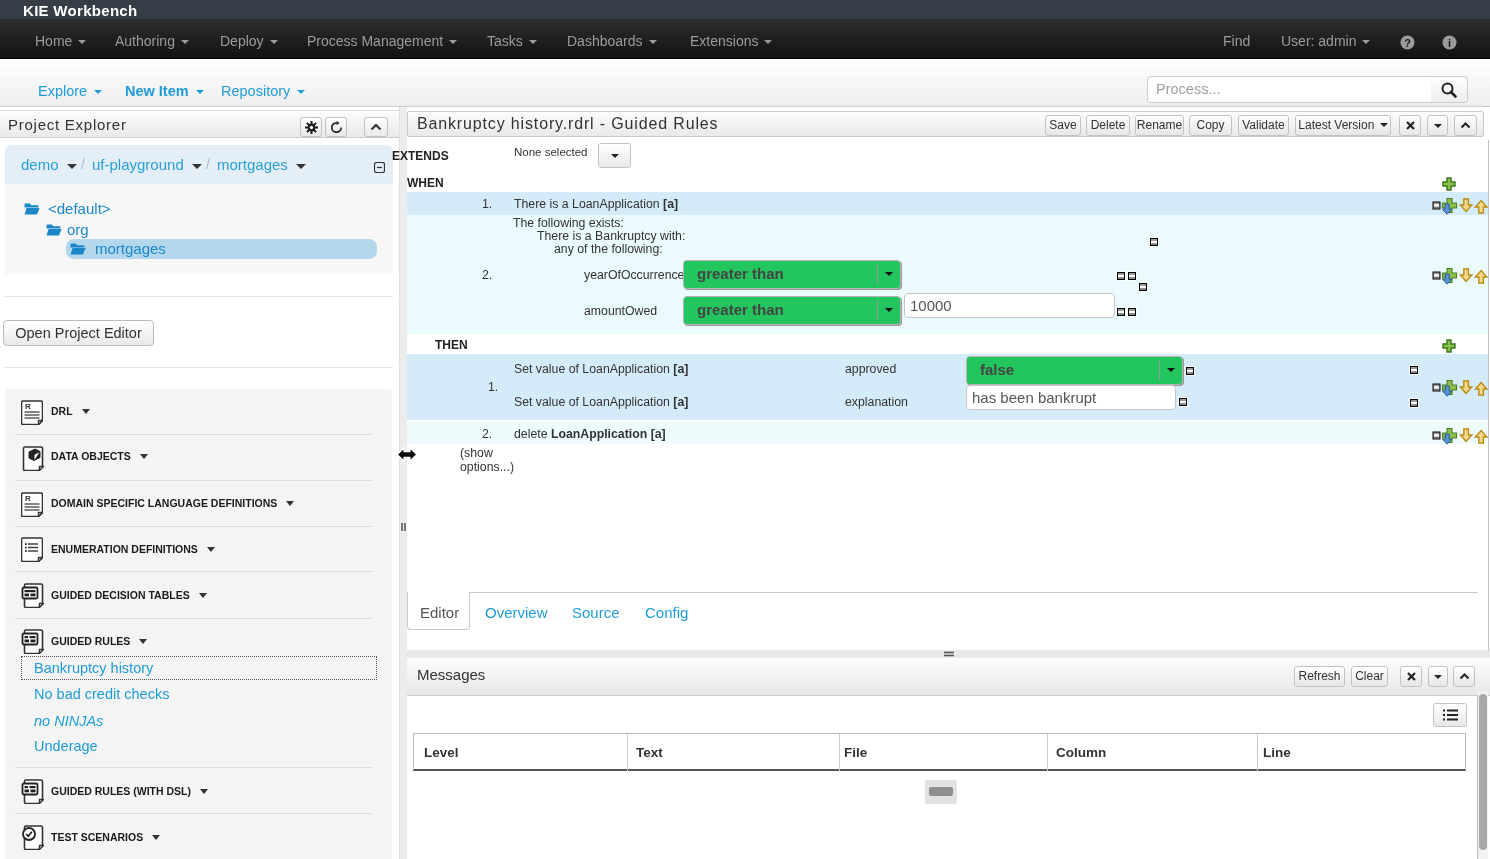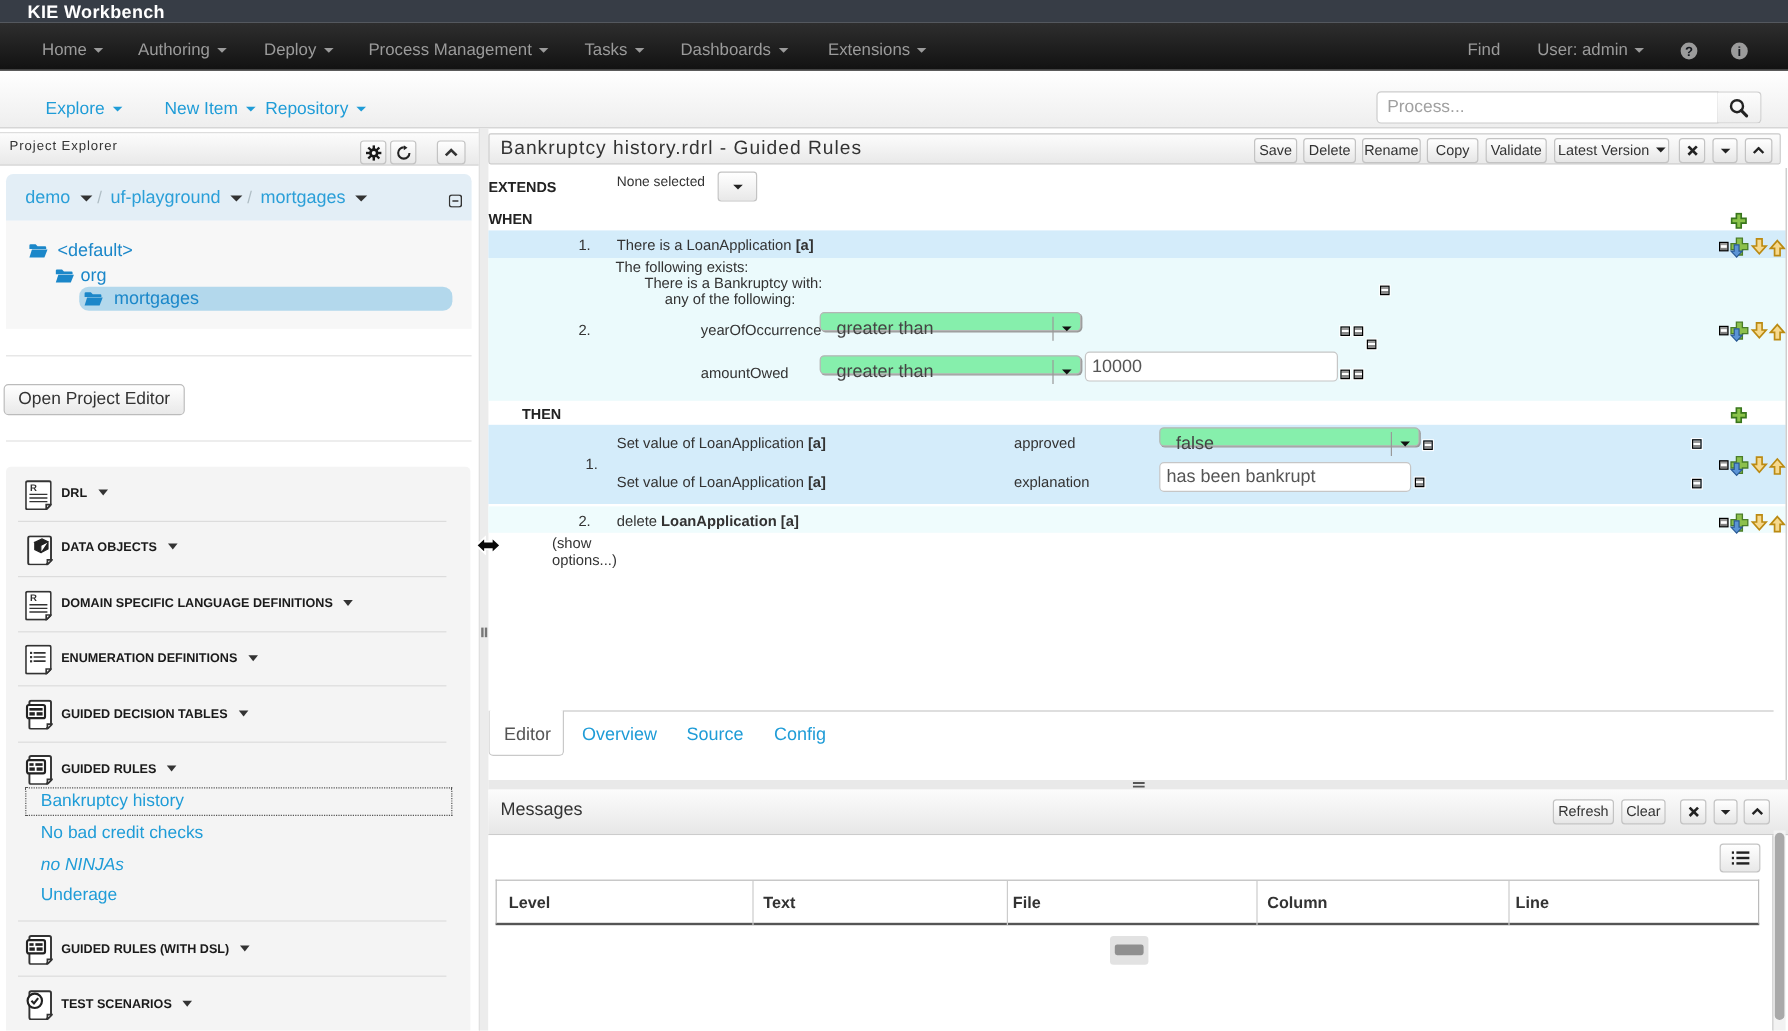--- a/index.html
+++ b/index.html
@@ -14,21 +14,21 @@
 .navitem { position:absolute; top:33px; color:#9b9b9b; font-size:14px; white-space:nowrap; }
 .caret { display:inline-block; width:0; height:0; border-left:4px solid transparent; border-right:4px solid transparent; border-top:4px solid #9b9b9b; margin-left:6px; vertical-align:2px; }
 #toolbar { left:0; top:59px; width:1490px; height:48px; background:linear-gradient(#ffffff,#eeeeee); border-bottom:1px solid #ccc; }
 .toollink { position:absolute; top:83px; color:#1f9cd7; font-size:14.5px; white-space:nowrap; }
 .toollink .caret { border-top-color:#1f9cd7; margin-left:7px; }
 #search { left:1147px; top:76px; width:285px; height:27px; background:#fff; border:1px solid #ccc; border-radius:4px 0 0 4px; color:#a0a0a0; font-size:14.5px; line-height:25px; padding-left:8px; }
 #searchbtn { left:1431px; top:76px; width:37px; height:27px; background:linear-gradient(#fdfdfd,#eee); border:1px solid #ccc; border-left:none; border-radius:0 4px 4px 0; }
 
 
 #peheader { left:0; top:110px; width:399px; height:28px; background:linear-gradient(#fcfcfc,#e9e9e9); border-top:1px solid #ddd; border-bottom:1px solid #ccc; }
-#peheader .t { position:absolute; left:8px; top:5px; font-size:11px; color:#333; letter-spacing:0.75px; }
+#peheader .t { position:absolute; left:8px; top:5px; font-size:15px; color:#333; letter-spacing:0.75px; }
 .sbtn { position:absolute; height:20px; background:linear-gradient(#fff,#e8e8e8); border:1px solid #c3c3c3; border-radius:3px; color:#333; text-align:center; }
 #crumbbox { left:5px; top:145px; width:388px; height:39px; background:#e3eef6; border-radius:6px 6px 0 0; }
 .crumb { position:absolute; top:156px; color:#2b9fd8; font-size:15px; }
 .crumb .caret { border-top-color:#333; border-left-width:5px; border-right-width:5px; border-top-width:5px; margin-left:8px; vertical-align:1px; }
 .slash { position:absolute; top:156px; color:#b0bec5; font-size:14px; }
 #treebox { left:5px; top:184px; width:388px; height:90px; background:#f7f7f7; }
 .treetxt { position:absolute; color:#1b87c9; font-size:15px; }
 #mortsel { left:66px; top:239px; width:311px; height:20px; background:#b3d8ec; border-radius:8px; }
 .hsep { position:absolute; left:5px; width:388px; height:1px; background:#e2e2e2; }
 #openbtn { position:absolute; left:3px; top:320px; width:151px; height:26px; background:linear-gradient(#fff,#e9e9e9); border:1px solid #bbb; border-radius:4px; font-size:14.5px; color:#333; text-align:center; line-height:24px; }
@@ -44,21 +44,21 @@
 #vsplit { left:399px; top:107px; width:8px; height:752px; background:#ececec; border-left:1px solid #e0e0e0; }
 
 
 #mtitle { left:407px; top:111px; width:1077px; height:26px; background:linear-gradient(#fcfcfc,#e9e9e9); border:1px solid #c9c9c9; border-radius:2px; }
 #mtitle .t { position:absolute; left:9px; top:3px; font-size:16px; color:#333; letter-spacing:0.85px; }
 .mbtn { position:absolute; top:115px; height:21px; background:linear-gradient(#fff,#e6e6e6); border:1px solid #c3c3c3; border-radius:3px; font-size:12px; color:#333; text-align:center; line-height:19px; white-space:nowrap; }
 .ebold { position:absolute; font-size:12px; font-weight:bold; color:#222; }
 .rowtxt { position:absolute; font-size:12.3px; color:#333; white-space:nowrap; }
 .bluerow { position:absolute; left:407px; width:1081px; background:#d4ecfa; }
 .cyanrow { position:absolute; left:407px; width:1081px; background:#ebfafc; }
-.gsel { position:absolute; height:16px; background:#86efac; border:1px solid #b5b5b5; border-radius:4px; font-size:15px; color:#444; box-shadow:1px 1px 0 #999; }
+.gsel { position:absolute; height:29px; background:#22c55e; border:1px solid #b5b5b5; border-radius:4px; font-size:15px; color:#444; box-shadow:1px 1px 0 #999;font-weight:bold; }
 .ginput { position:absolute; height:25px; background:#fff; border:1px solid #c6c6c6; border-radius:4px; font-size:15px; color:#555; padding-left:5px; line-height:23px; }
 .msq { position:absolute; width:8px; height:8px; border:1px solid #000; background:linear-gradient(#9a9a9a 0 30%,#fff 35% 60%,#8a8a8a 65%); box-shadow:0 0 0 1px rgba(255,255,255,0.9); }
 .icong { position:absolute; }
 
 
 #tabline { left:469px; top:592px; width:1009px; height:1px; background:#c9c9c9; }
 #edtab { left:407px; top:592px; width:63px; height:38px; background:#fff; border:1px solid #c9c9c9; border-top:none; border-radius:0 0 4px 4px; }
 .tabtxt { position:absolute; top:604px; font-size:15px; }
 
 
@@ -96,21 +96,21 @@
       </svg>
     </span>
   <span class="abs" style="left:1442px; top:35px;">
       <svg width="15" height="15">
         <circle cx="7.5" cy="7.5" r="7" fill="#9b9b9b"></circle>
         <text x="7.5" y="11.5" font-size="11" font-weight="bold" fill="#16191f" text-anchor="middle" font-family="Liberation Sans">i</text>
       </svg>
     </span>
   <div id="toolbar" class="abs"></div>
   <span class="toollink" style="left:38px;">Explore<span class="caret"></span></span>
-  <span class="toollink" style="left:137px;">New Item<span class="caret"></span></span>
+  <span class="toollink" style="left:125px;font-weight:bold;">New Item<span class="caret"></span></span>
   <span class="toollink" style="left:221px;">Repository<span class="caret"></span></span>
   <div id="search" class="abs">Process...</div>
   <div id="searchbtn" class="abs cc">
       <svg width="18" height="18" viewBox="0 0 18 18">
         <circle cx="7.5" cy="7.5" r="5" fill="none" stroke="#222" stroke-width="2"></circle>
         <line x1="11" y1="11" x2="15.5" y2="15.5" stroke="#222" stroke-width="2.6" stroke-linecap="round"></line>
       </svg>
     </div>
 
   <div id="peheader" class="abs">
@@ -320,21 +320,21 @@
     </div>
   <div class="mbtn cc" style="left:1427px; width:21px;">
       <span class="caret" style="border-top-color:#222; margin-left:0;"></span>
     </div>
   <div class="mbtn cc" style="left:1454px; width:23px;">
       <svg width="11" height="7" viewBox="0 0 11 7">
         <polyline points="1.5,5.5 5.5,1.5 9.5,5.5" fill="none" stroke="#222" stroke-width="2"></polyline>
       </svg>
     </div>
 
-  <span class="ebold" style="left:407px; top:149px;">EXTENDS</span>
+  <span class="ebold" style="left:392px; top:149px;">EXTENDS</span>
   <span class="rowtxt" style="left:514px; top:146px; font-size:11.5px;">None selected</span>
   <div class="sbtn cc" style="left:598px; top:143px; width:33px; height:25px;">
       <span class="caret" style="border-top-color:#222; margin-left:0;"></span>
     </div>
   <span class="ebold" style="left:407px; top:176px;">WHEN</span>
   <span class="icong" style="left:1442px; top:177px;">
       <svg width="14" height="14" viewBox="0 0 14 14">
         <path d="M5,1 h4 v4 h4 v4 h-4 v4 h-4 v-4 h-4 v-4 h4z" fill="#8bc34a" stroke="#39761d" stroke-width="1.4"></path>
       </svg>
     </span>

